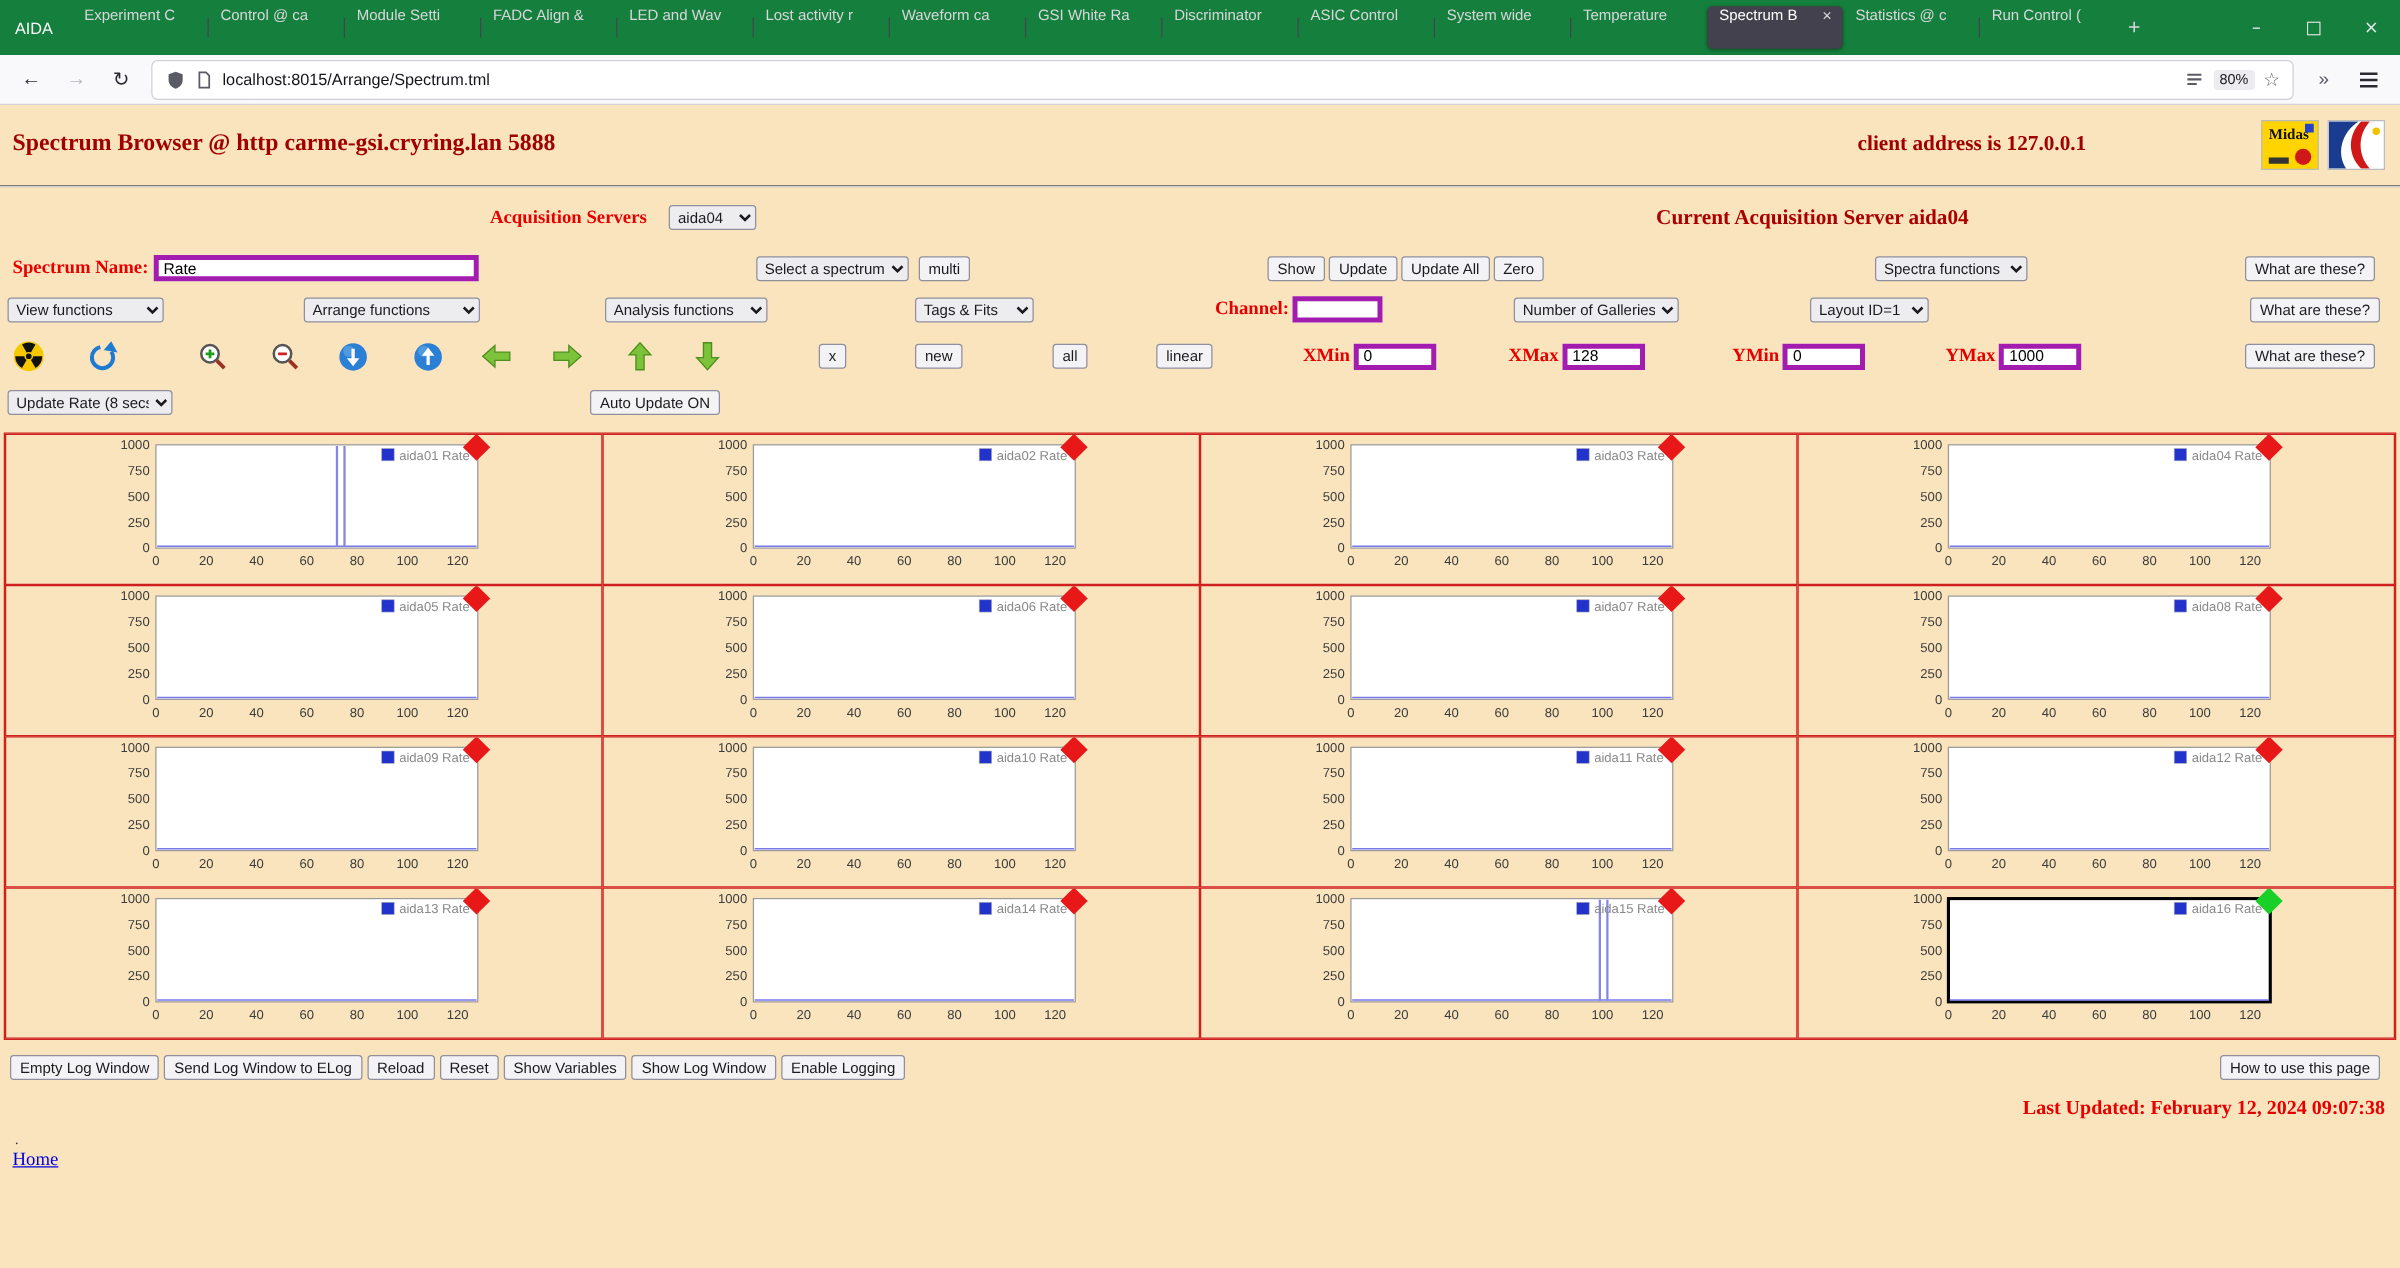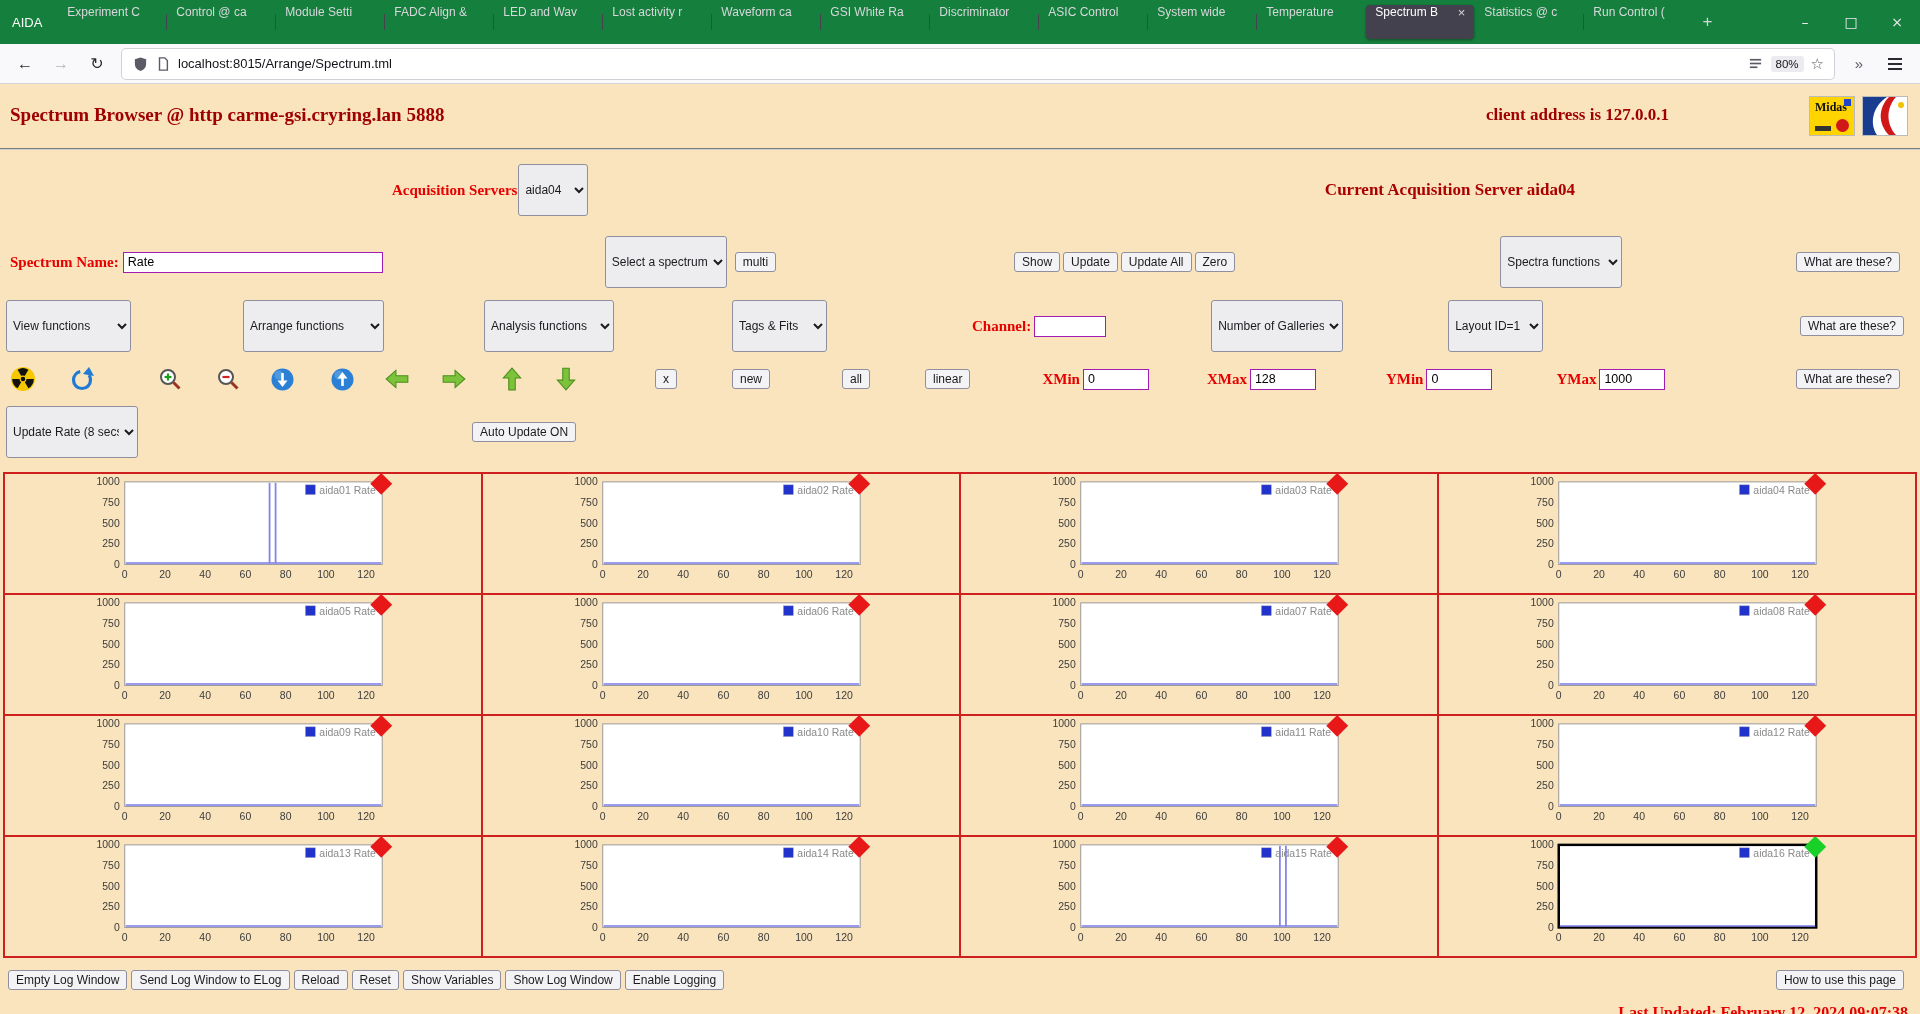--- a/index.html
+++ b/index.html
@@ -42,32 +42,32 @@
   .midas-text{position:absolute;top:3px;left:5px;font-size:12px;font-weight:bold;color:#111;font-family:"Liberation Serif",serif}
   .midas-blue{position:absolute;top:2px;right:3px;width:7px;height:7px;background:#2244cc}
   .midas-red{position:absolute;bottom:3px;right:5px;width:13px;height:13px;background:#d01818;border-radius:50%}
   .midas-bar{position:absolute;bottom:4px;left:5px;width:16px;height:5px;background:#333}
   .logo.fair{background:#fff}
   .hrule{border:none;border-top:2px groove #cfcfcf;margin:12px 0 0 0}
 
   .rlabel{color:#e60000;font-weight:bold;font-size:15px;white-space:nowrap}
   .row{display:flex;align-items:center;white-space:nowrap}
   .row-acq{margin-top:14px}
-  .acq-group{display:flex;align-items:center;gap:1px;margin-left:392px}
+  .acq-group{display:flex;align-items:center;gap:18px;margin-left:392px}
   .current-server{color:#aa0000;font-weight:bold;font-size:17px;margin-left:auto;margin-right:345px}
   .row-spec{margin-top:20px;padding:0 10px}
   .row-func{margin-top:12px;padding:0 6px}
   .row-icons{margin-top:12px;padding:0 10px;height:30px}
   .row-update{margin-top:12px;padding:0 6px}
 
   button{font-family:"Liberation Sans",sans-serif;font-size:12px;background:#f3f3f5;border:1px solid #8f8f9d;
          border-radius:3px;padding:2px 7px;color:#1b1b1f;white-space:nowrap}
   select{font-family:"Liberation Sans",sans-serif;font-size:12px;background:#ededf0;border:1px solid #8f8f9d;
-         border-radius:3px;padding:17px 2px;color:#1b1b1f}
-  input[type=text]{font-family:"Liberation Sans",sans-serif;font-size:12.5px;background:#fff;border:1px solid #a21caf;
+         border-radius:3px;padding:1px 2px;color:#1b1b1f}
+  input[type=text]{font-family:"Liberation Sans",sans-serif;font-size:12.5px;background:#fff;border:4px solid #a21caf;
          padding:2px 4px;height:21px}
   .btn-group{display:flex;gap:3px}
   .what-btn{margin-left:auto;margin-right:10px}
   .icon{display:inline-flex;align-items:center;justify-content:center;width:26px;height:26px}
   .field{display:inline-flex;align-items:center;gap:3px}
 
   
   .grid{margin:14px 3px 0 3px;border:1px solid #cf1f1f;display:grid;grid-template-columns:repeat(4,1fr)}
   .cell{border:1px solid #cf1f1f;height:121px;position:relative}
   .cell svg{display:block;width:100%;height:100%}

